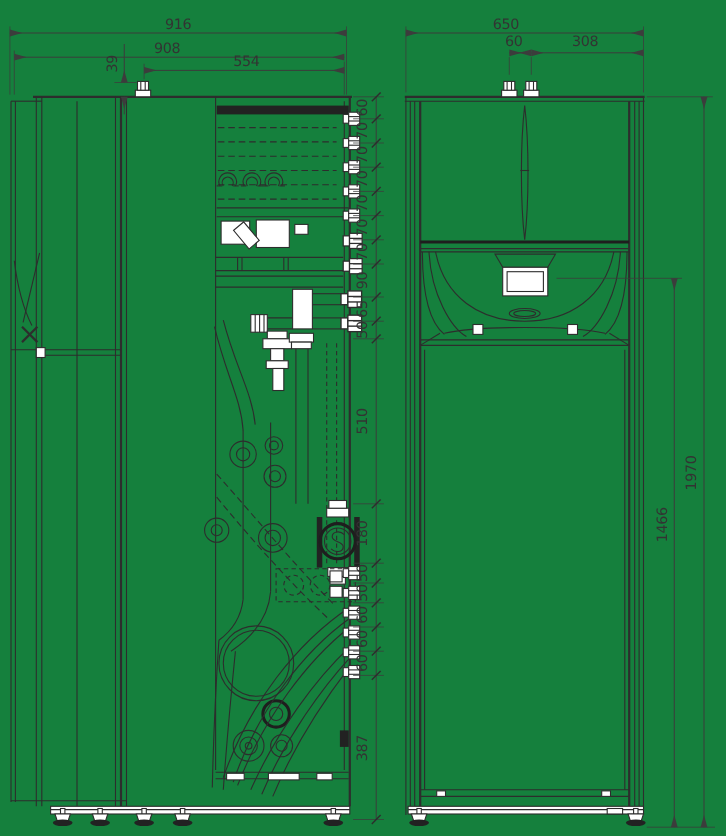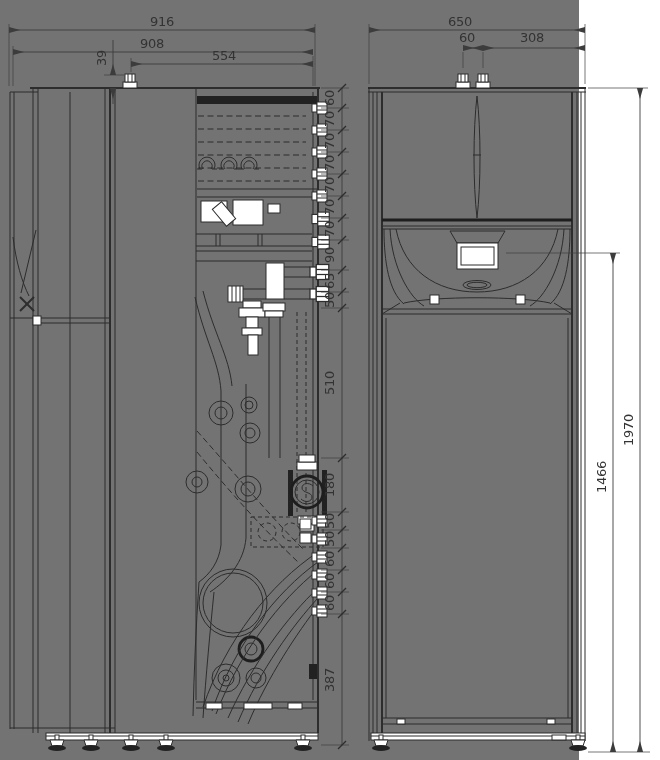--- a/index.html
+++ b/index.html
@@ -1,16 +1,16 @@
 <!DOCTYPE html>
 <html><head>
 <meta charset="utf-8">
 <style>
   html,body{margin:0;padding:0;background:#fff;width:660px;height:760px;overflow:hidden}
-  .stage{width:579px;height:760px;background:#737373}
+  .stage{width:660px;height:760px;background:#15803d}
   svg{display:block}
   .s{stroke:#2d2d2d;stroke-width:1;fill:none;stroke-linecap:butt}
   .s2{stroke:#2d2d2d;stroke-width:2;fill:none}
   .s3{stroke:#1e1e1e;stroke-width:2.8;fill:none}
   .f{fill:#222;stroke:none}
   .w{fill:#fff;stroke:#2d2d2d;stroke-width:1}
   .d{stroke-dasharray:6 3.5}
   .d2{stroke-dasharray:4 3}
   .dim{stroke:#3c3c3c;stroke-width:0.9;fill:none}
   .ext{stroke:#3c3c3c;stroke-width:0.7;fill:none}

